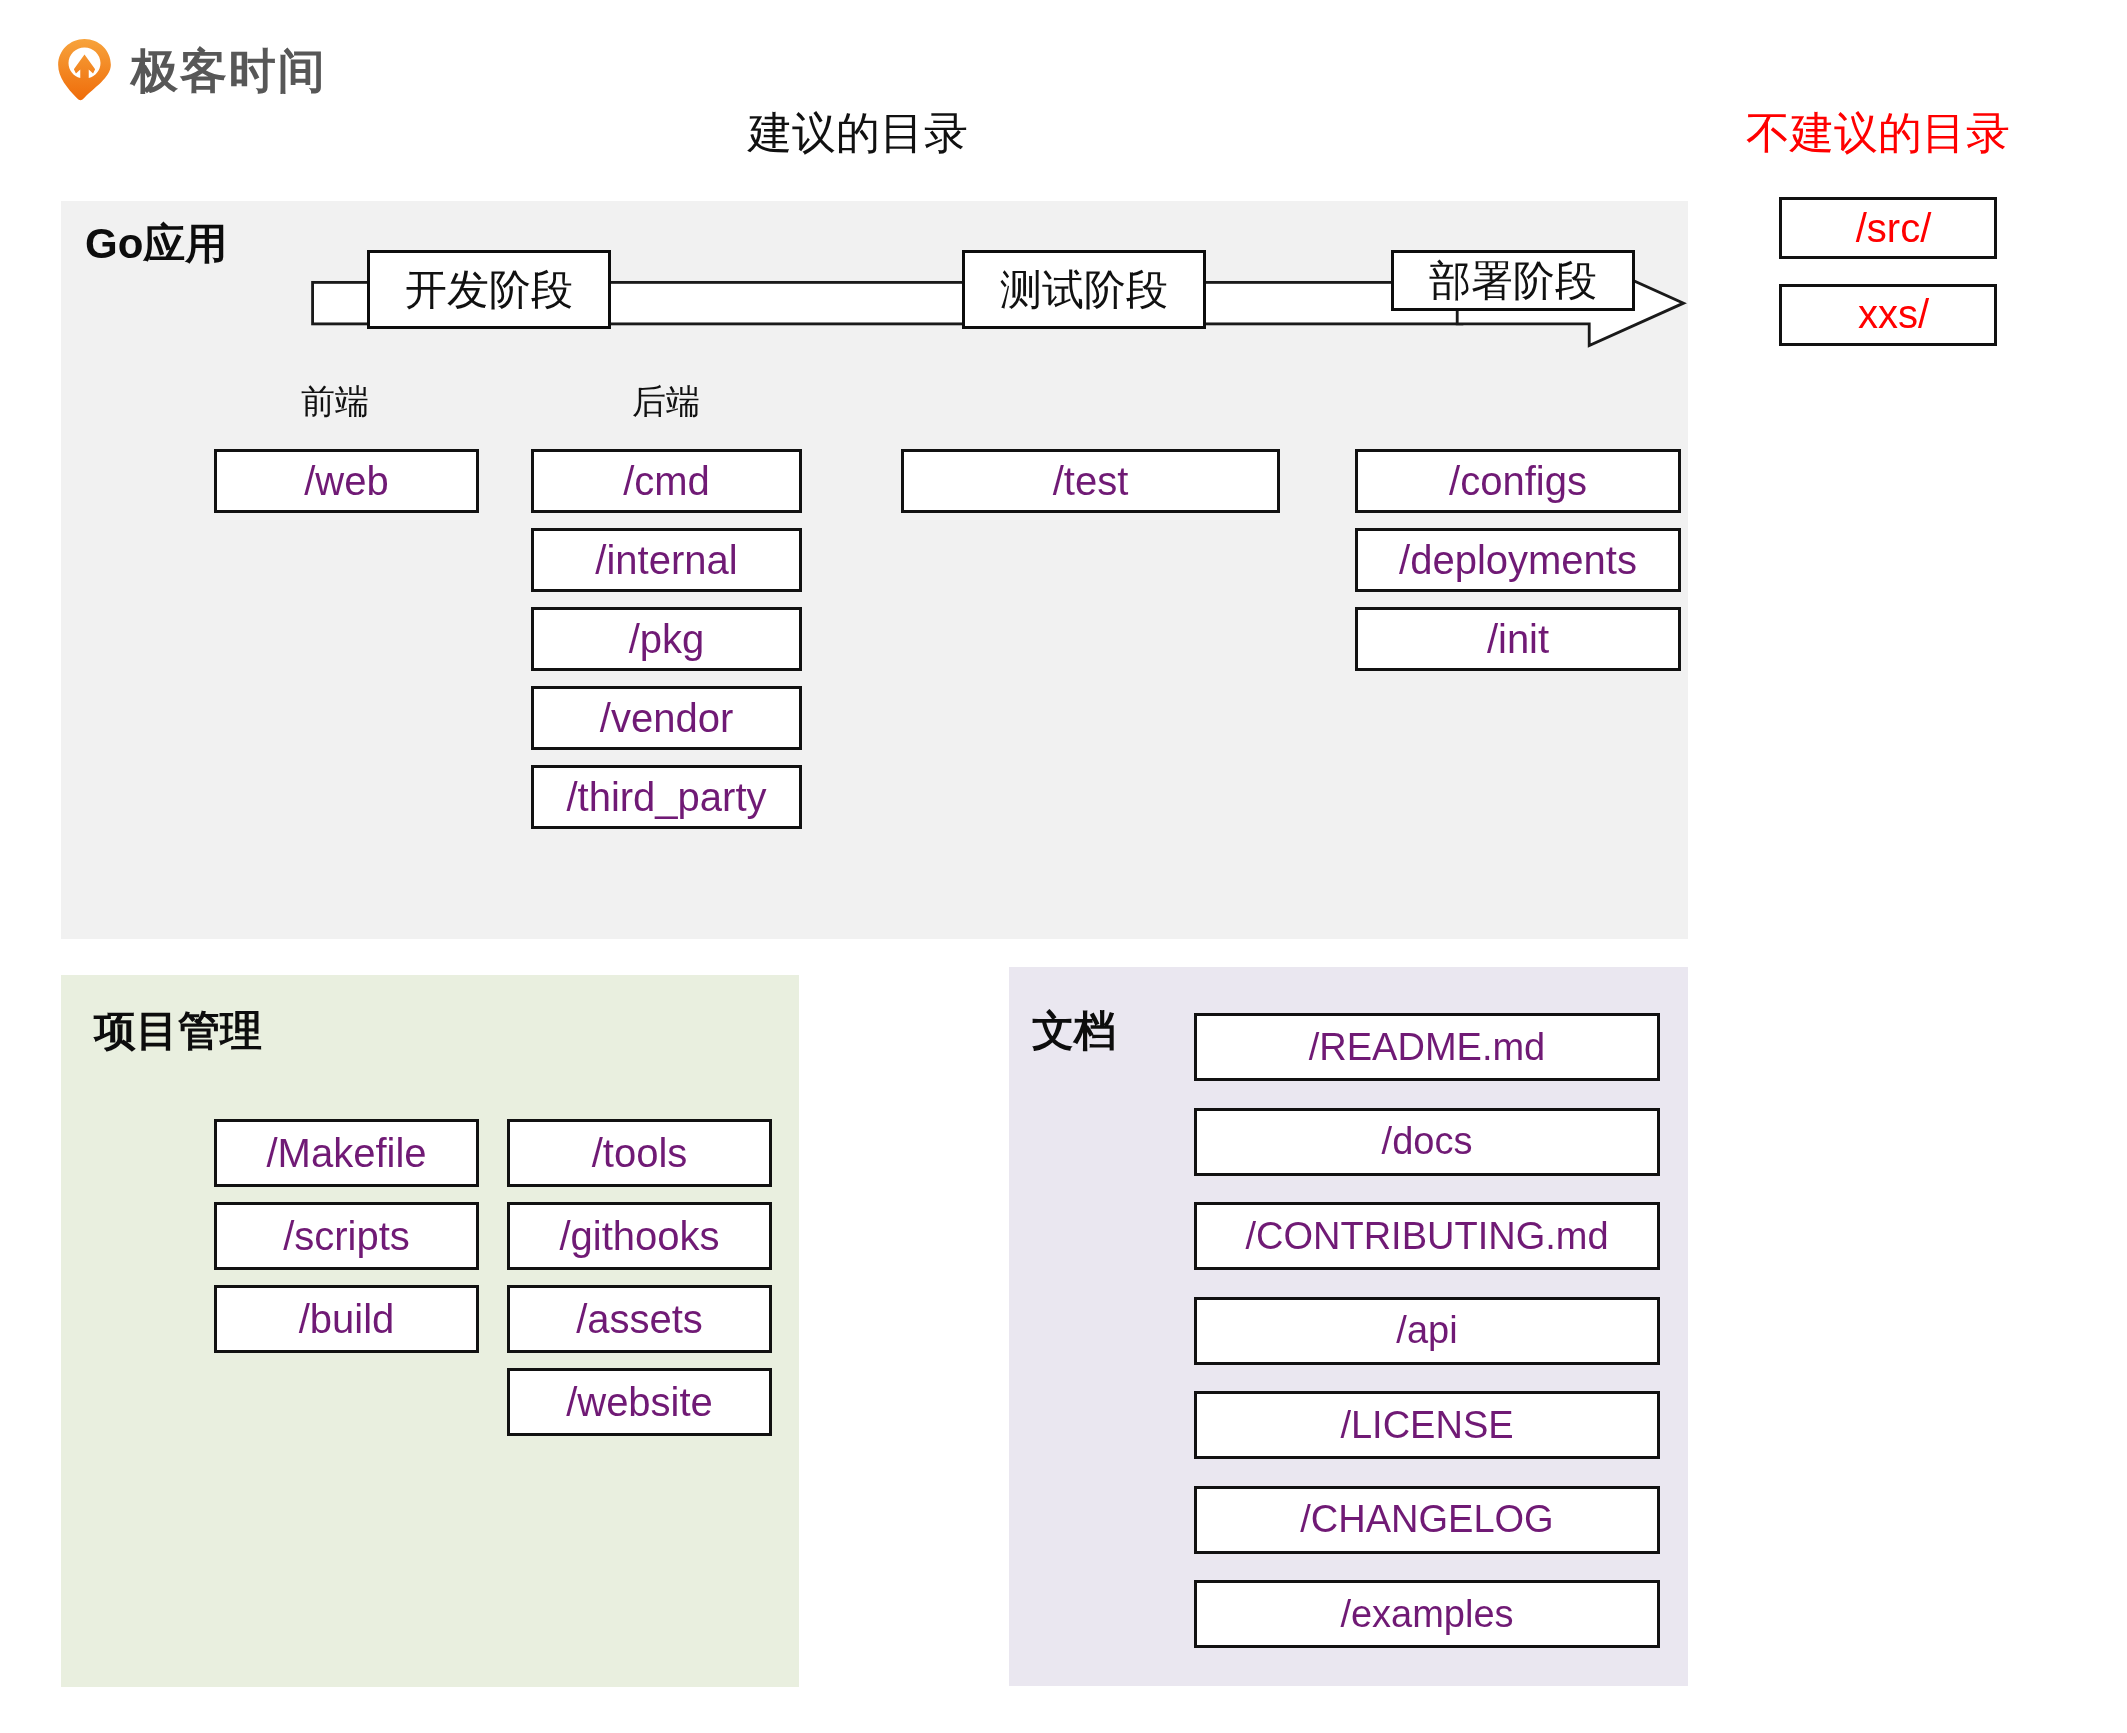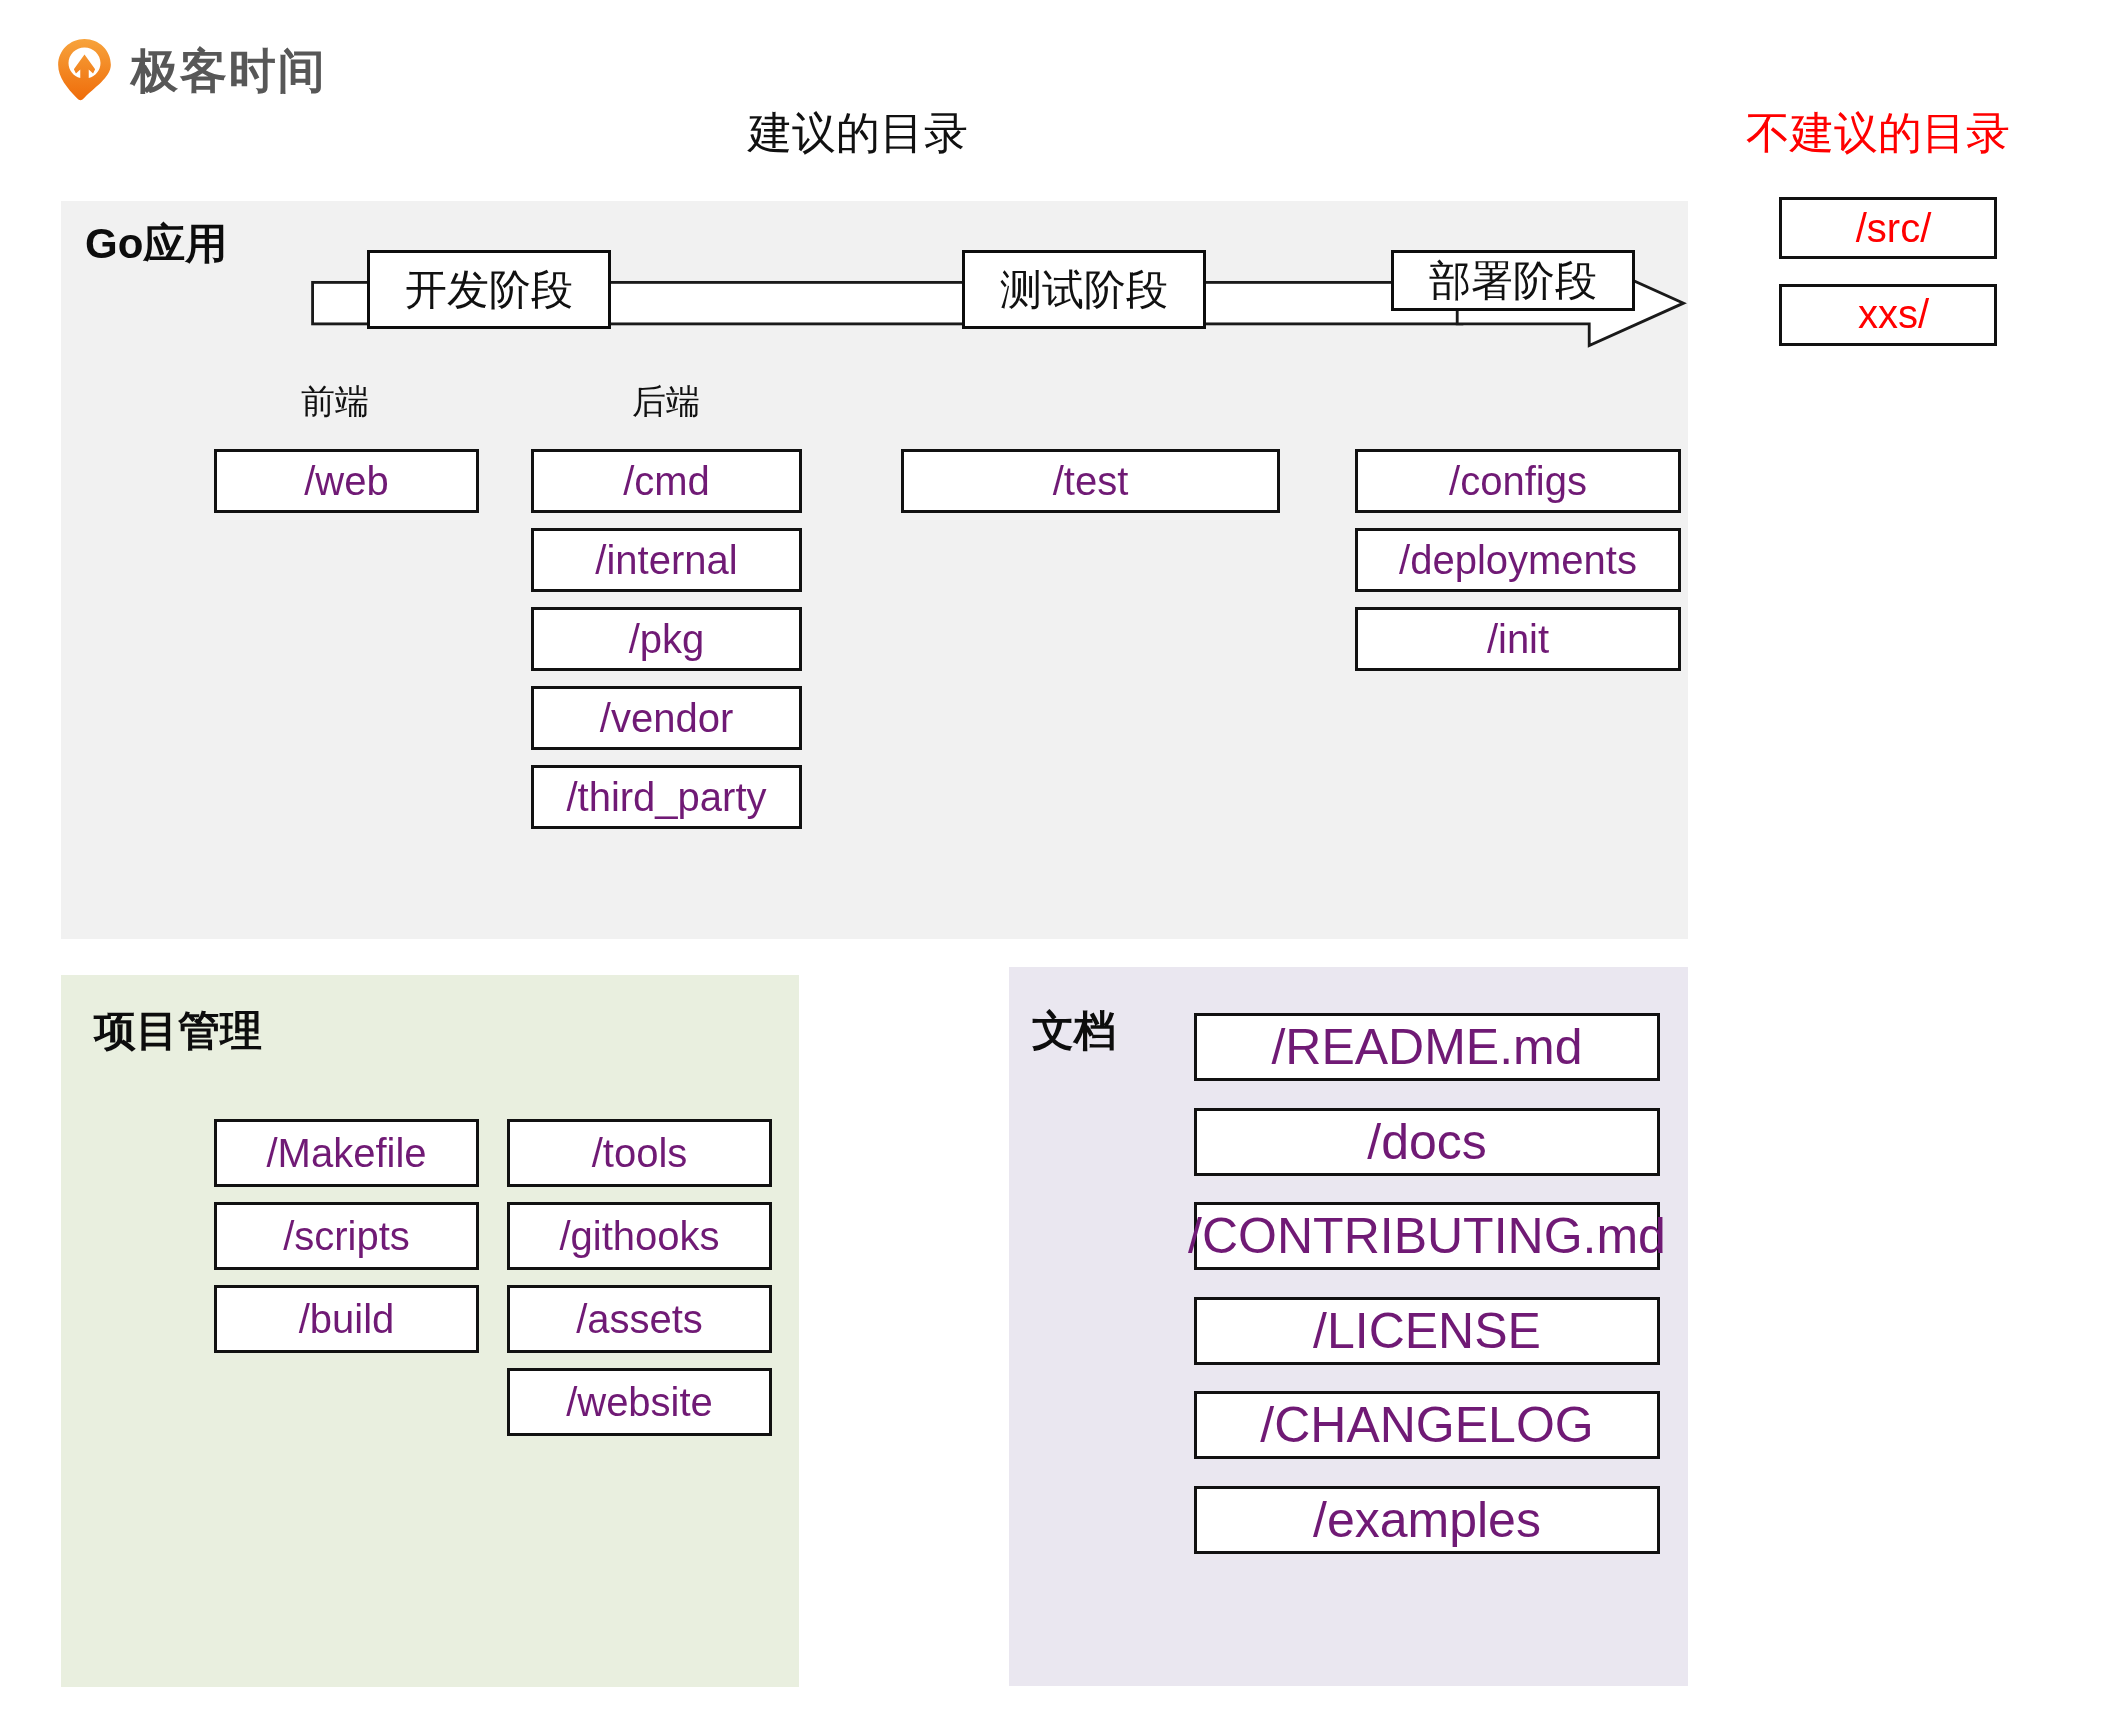--- a/index.html
+++ b/index.html
@@ -86,21 +86,21 @@
   #col-bad{left:1779px;top:197px;}
   #col-bad .dir-box{width:218px;height:62px;margin-bottom:24.6px;padding-left:11px;}
 
   #col-pm-left{left:214px;top:1119px;}
   #col-pm-left .dir-box{width:265px;height:68px;margin-bottom:15px;}
 
   #col-pm-right{left:507px;top:1119px;}
   #col-pm-right .dir-box{width:265px;height:68px;margin-bottom:15px;}
 
   #col-doc{left:1194px;top:1013px;}
-  #col-doc .dir-box{width:466px;height:68px;margin-bottom:26.5px;font-size:50px;}
+  #col-doc .dir-box{width:466px;height:68px;margin-bottom:26.5px;font-size:38px;}
 </style>
 </head>
 <body>
 
 <div class="abs" id="brand">
   <span class="logo">
     <svg width="59" height="64" viewBox="0 0 62 68">
       <defs>
         <linearGradient id="pg" x1="0" y1="0" x2="0" y2="1">
           <stop offset="0%" stop-color="#f7a33c"></stop>
@@ -183,17 +183,18 @@
   <div class="dir-box">/website</div>
 </div>
 
 <div class="abs panel" id="panel-doc"></div>
 <div class="abs panel-title" id="doc-title">文档</div>
 
 <div class="col" id="col-doc">
   <div class="dir-box">/README.md</div>
   <div class="dir-box">/docs</div>
   <div class="dir-box">/CONTRIBUTING.md</div>
+  <div class="dir-box">/api</div>
   <div class="dir-box">/LICENSE</div>
   <div class="dir-box">/CHANGELOG</div>
   <div class="dir-box">/examples</div>
 </div>
 
 
 </body></html>

